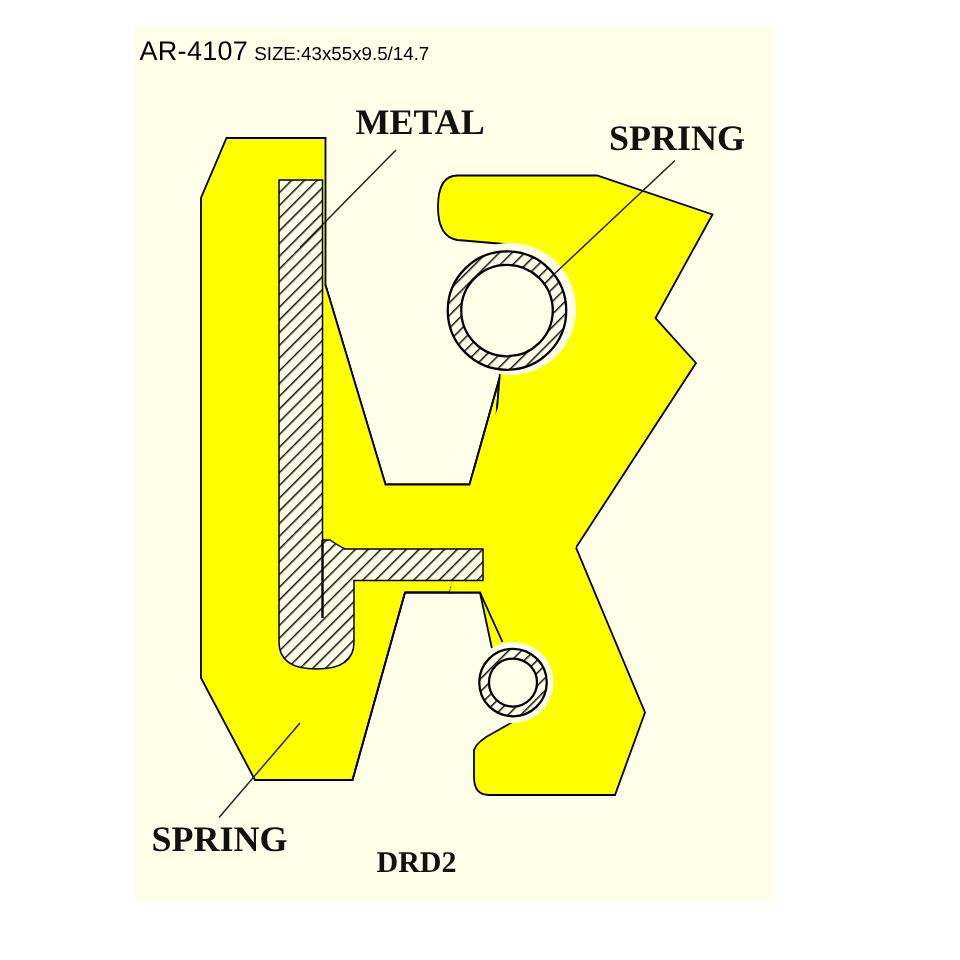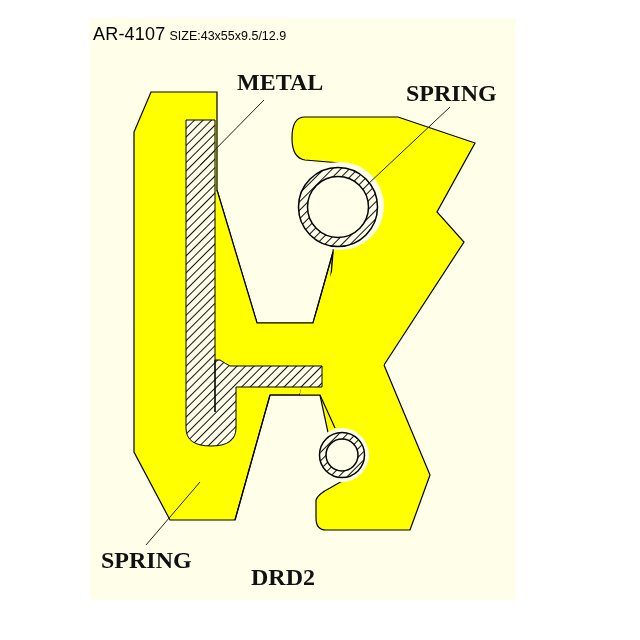--- a/index.html
+++ b/index.html
@@ -15,29 +15,29 @@
     .title .code { font-weight: normal; font-size: 18px; letter-spacing: 0.2px; }
     .title .size { font-size: 12.5px; margin-left: 4px; }
     svg.drawing { position: absolute; left: 0; top: 0; }
     .lbl {
       position: absolute; font-family: "Liberation Serif", serif; color: #111;
       white-space: nowrap; line-height: 1; font-weight: bold;
     }
     .lbl-metal { left: 237px; top: 70px; font-size: 24px; }
     .lbl-spring { left: 406px; top: 81px; font-size: 24px; text-align: right; }
     .lbl-rubber { left: 101px; top: 548px; font-size: 24px; }
-    .lbl-model { left: 251px; top: 565px; font-size: 24px; }
+    .lbl-model { left: 251px; top: 565px; font-size: 20px; }
   </style>
 </head>
 <body>
 
 <div class="panel"></div>
 
 <div class="title">
-  <span class="code">AR-4107</span><span class="size">SIZE:43x55x9.5/12.9</span>
+  <span class="code">AR-4107</span><span class="size">SIZE:43x55x9.5/14.7</span>
 </div>
 
 <svg class="drawing" width="640" height="640" viewBox="0 0 640 640">
   <defs>
     <pattern id="hatch" patternUnits="userSpaceOnUse" width="6" height="6" patternTransform="rotate(45)">
       <rect width="6" height="6" fill="#fefee9"></rect>
       <line x1="0" y1="0" x2="0" y2="6" stroke="#111" stroke-width="2"></line>
     </pattern>
   </defs>
 

